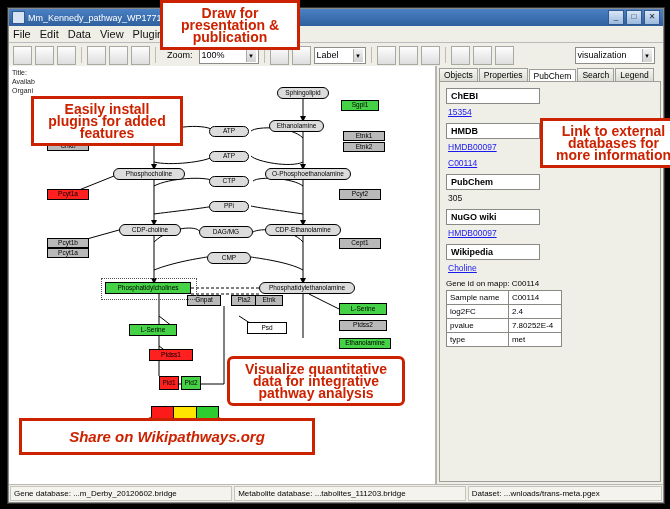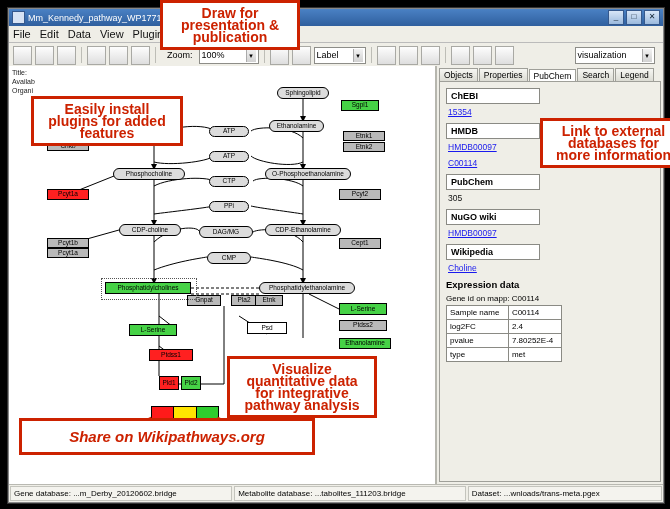--- a/index.html
+++ b/index.html
@@ -210,21 +210,21 @@
 
       <div style="position:absolute;left:142px;top:340px;width:66px;height:24px;border:1px solid #000;background:#ffe400;display:flex;">
         <div style="flex:1;background:#ff1a1a;border-right:1px solid #000;"></div>
         <div style="flex:1;background:#ffe400;border-right:1px solid #000;"></div>
         <div style="flex:1;background:#2ecc2e;"></div>
       </div>
       <div style="position:absolute;left:132px;top:346px;color:#cc2200;font-size:13px;font-weight:bold;">◄</div>
       <div style="position:absolute;left:206px;top:346px;color:#cc2200;font-size:13px;font-weight:bold;">►</div>
 
       <div class="callout" style="left:22px;top:30px;width:152px;">Easily install plugins for added features</div>
-      <div class="callout" style="left:218px;top:290px;width:150px;">Visualize quantitative data  for integrative pathway analysis</div>
+      <div class="callout" style="left:218px;top:290px;width:178px;border-radius:6px;">Visualize quantitative data  for integrative pathway analysis</div>
       <div class="share" style="left:10px;top:352px;width:290px;">Share on Wikipathways.org</div>
     </div>
 
     <div class="sidebar">
       <div class="tabrow">
         <div class="tab">Objects</div>
         <div class="tab">Properties</div>
         <div class="tab active">PubChem</div>
         <div class="tab">Search</div>
         <div class="tab">Legend</div>
@@ -241,21 +241,20 @@
 
         <div class="dbbox">PubChem</div>
         <span class="dbplain">305</span>
 
         <div class="dbbox">NuGO wiki</div>
         <a class="dblink">HMDB00097</a>
 
         <div class="dbbox">Wikipedia</div>
         <a class="dblink">Choline</a>
 
-        <div class="exprhdr">Expression data</div>
         <div class="geneid">Gene id on mapp: C00114</div>
         <table class="expr">
           <tbody>
               <tr>
             <td>Sample name</td>
             <td>C00114</td>
           </tr>
           <tr>
             <td>log2FC</td>
             <td>2.4</td>

